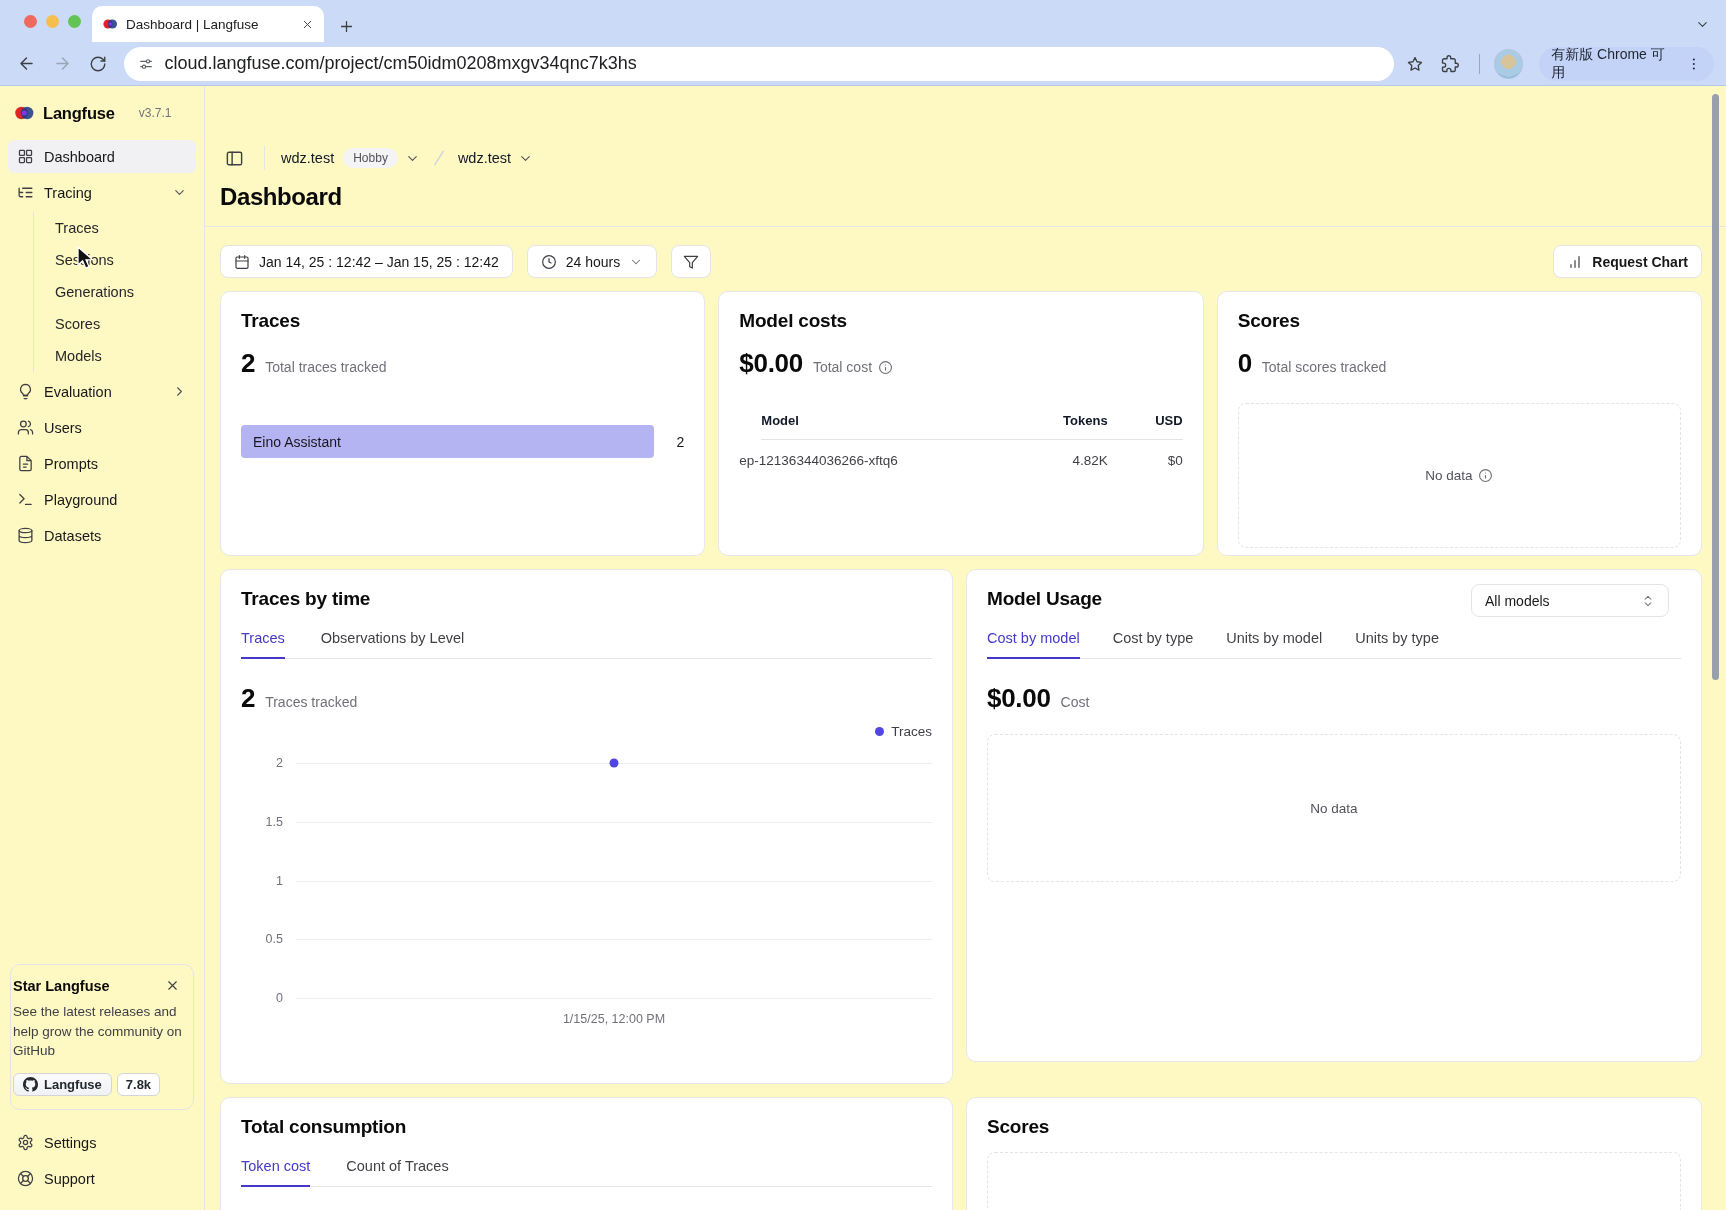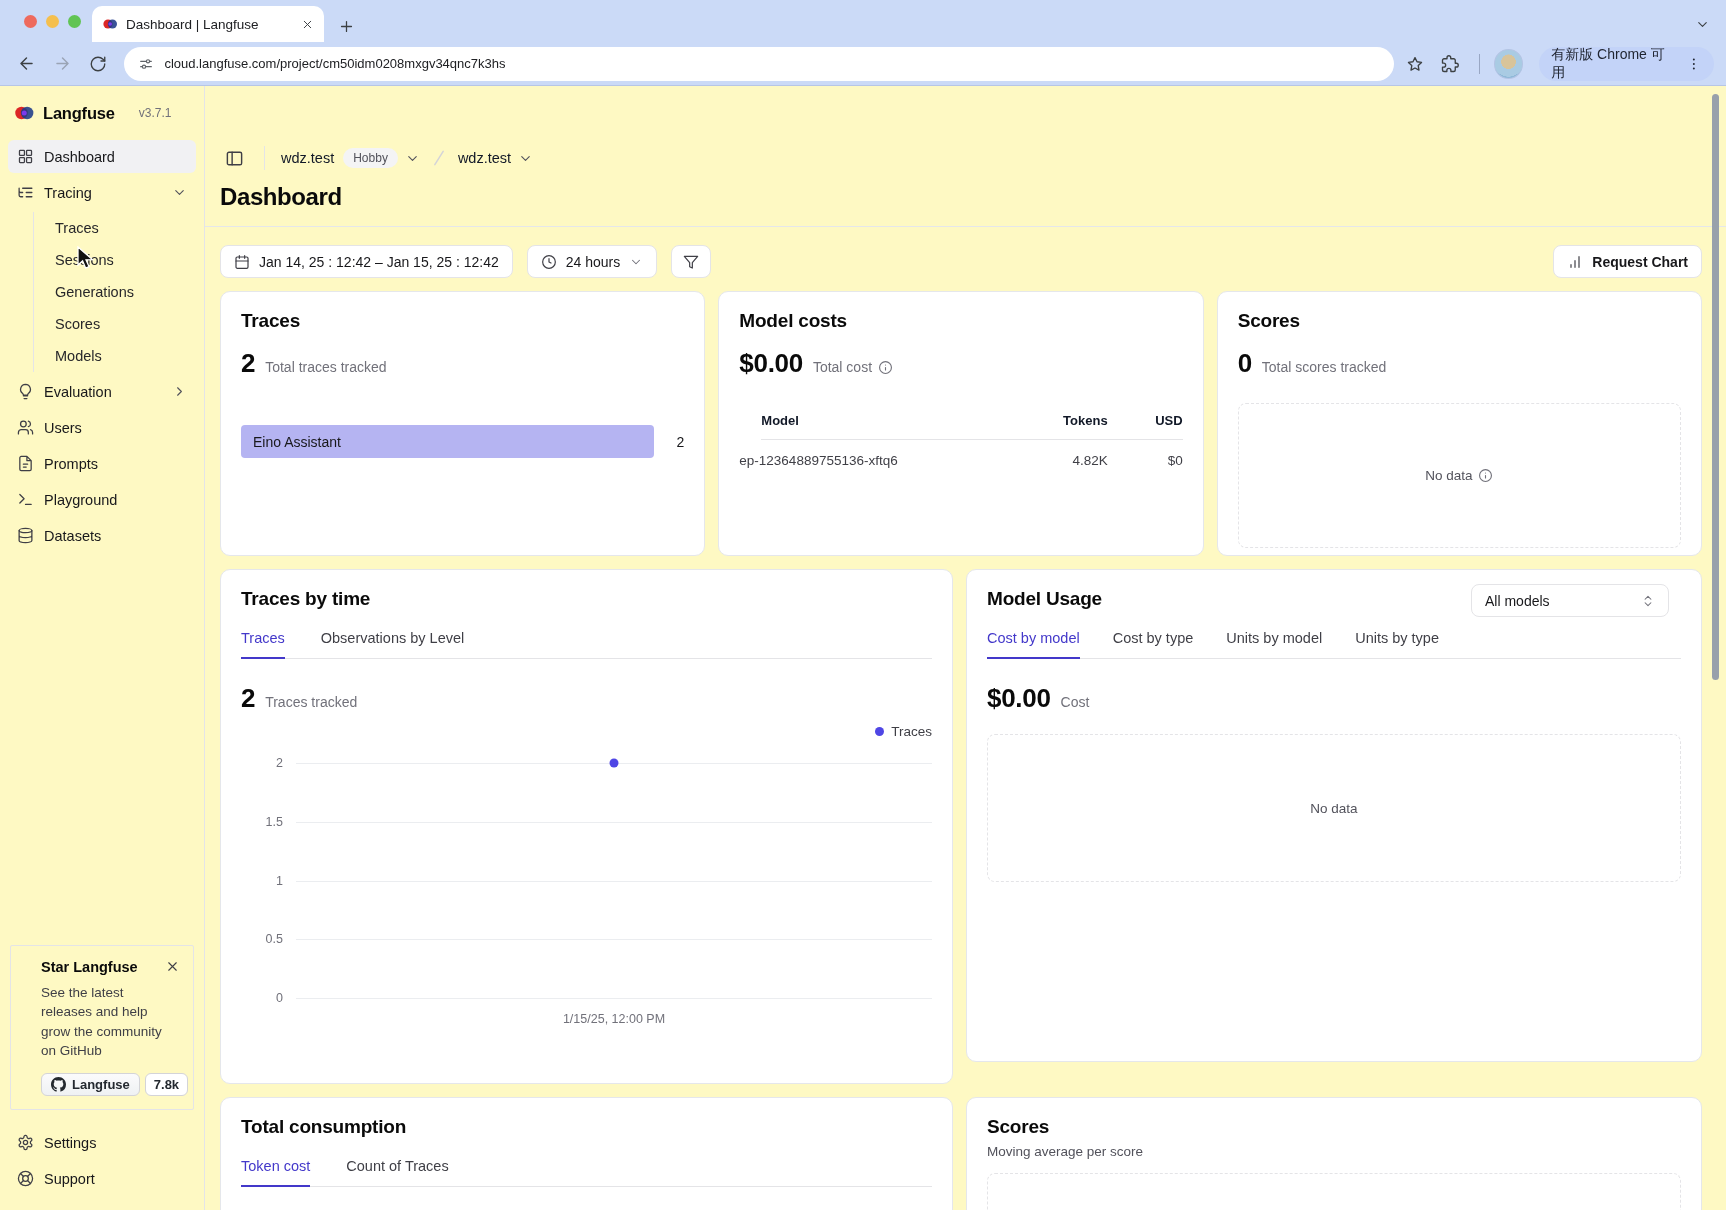--- a/index.html
+++ b/index.html
@@ -19,21 +19,21 @@
     display:flex; align-items:center; gap:8px; padding:0 10px; }
   .tab-title { flex:1; font-size:13.5px; color:#202124; white-space:nowrap; overflow:hidden; text-overflow:ellipsis; }
   .tbtn { color:#3c4043; display:flex; align-items:center; justify-content:center; }
   .newtab { margin-left:14px; margin-bottom:7px; }
   .tabsearch { margin-left:auto; margin-right:16px; margin-bottom:10px; }
   .toolbar { height:43px; display:flex; align-items:center; padding:0 12px; gap:6px; }
   .nav-ic { width:30px; height:30px; border-radius:50%; display:flex; align-items:center; justify-content:center; color:#3c4043; }
   .nav-ic.dim { color:#9aa4b5; }
   .urlbar { margin-left:6px; width:1292px; height:34px; background:#fff; border-radius:17px;
     display:flex; align-items:center; gap:10px; padding:0 14px; }
-  .url-text { font-size:13px; color:#202124; white-space:nowrap; }
+  .url-text { font-size:18px; color:#202124; white-space:nowrap; }
   .tool-sep { width:1px; height:20px; background:#99a7c4; margin:0 8px; }
   .avatar { width:30px; height:30px; border-radius:50%;
     background:radial-gradient(circle at 50% 42%, #d8c49a 0 34%, #a9cbe3 35% 70%, #8fb9d8 71%); border:1px solid #b3c4e4; }
   .update-pill { margin-left:10px; height:34px; border-radius:17px; background:#c3d3f8;
     display:flex; align-items:center; gap:10px; padding:0 12px; font-size:14px; font-weight:500; color:#1f2430;
     font-family:"Liberation Sans","DejaVu Sans",sans-serif; }
 
   
   .app { display:flex; height:1124px; position:relative; background:#fef9c3; }
   .sidebar { width:205px; border-right:1px solid #e4e4e7; display:flex; flex-direction:column; flex:none; }
@@ -42,21 +42,21 @@
   .brand-ver { font-size:12px; color:#71717a; margin-left:15px; }
   .nav { padding:4px 8px 0; }
   .nitem { display:flex; align-items:center; gap:10px; height:33px; margin-bottom:3px; border-radius:6px;
     padding:0 9px; font-size:14.5px; color:#18181b; }
   .nitem svg { width:17px; height:17px; color:#3f3f46; flex:none; }
   .nitem.active { background:#f1f1f3; }
   .nitem .chev { margin-left:auto; width:15px; height:15px; color:#52525b; }
   .subnav { margin:0 0 3px 25px; border-left:1px solid #e4e4e7; }
   .sitem { height:32px; display:flex; align-items:center; padding-left:21px; font-size:14.5px; color:#27272a; }
   .nav-spacer { flex:1; }
-  .scard { margin:6px 10px 16px; border:1px solid #e4e4e7; border-radius:2px; padding:13px 30px; position:relative; }
+  .scard { margin:6px 10px 16px; border:1px solid #e4e4e7; border-radius:10px; padding:13px 2px; position:relative; }
   .scard-t { font-size:14.5px; font-weight:700; }
   .scard-x { position:absolute; top:13px; right:13px; width:15px; height:15px; color:#3f3f46; }
   .scard-b { margin-top:8px; font-size:13.5px; line-height:1.45; color:#3f3f46; }
   .badges { display:flex; gap:5px; margin-top:12px; align-items:center; }
   .gh { display:inline-flex; align-items:center; gap:6px; border:1px solid #d4d4d8;
     background:linear-gradient(#fbfbfc,#eff1f3); border-radius:6px; padding:3px 9px; font-size:13px; font-weight:700; color:#24292f; }
   .ghc { border:1px solid #d4d4d8; border-radius:6px; padding:3px 8px; font-size:13px; font-weight:700; background:#fff; color:#24292f; }
   .sfoot { padding:0 8px 12px; }
 
   
@@ -427,21 +427,21 @@
               </svg>
             </span>
           </div>
           <div class="mtable">
             <div class="mtr head">
               <span class="c-model">Model</span>
               <span class="c-tokens">Tokens</span>
               <span class="c-usd">USD</span>
             </div>
             <div class="mtr data">
-              <span class="c-model">ep-12364889755136-xftq6</span>
+              <span class="c-model">ep-12136344036266-xftq6</span>
               <span class="c-tokens">4.82K</span>
               <span class="c-usd">$0</span>
             </div>
           </div>
         </section>
 
         <section class="card c-r1 c-sc">
           <h3 class="ct">Scores</h3>
           <div class="stat mt16">
             <span class="stat-v">0</span>
@@ -531,21 +531,20 @@
           </div>
           <div class="stat mt24">
             <span class="stat-v">$0.00</span>
             <span class="stat-l">Total cost</span>
           </div>
 
         </section>
 
         <section class="card c-r3r">
           <h3 class="ct">Scores</h3>
-          <div class="sub">Moving average per score</div>
           <div class="nodata">
             <span>No data</span>
             <svg class="ic i-ico" viewBox="0 0 24 24">
               <circle cx="12" cy="12" r="9.5"></circle>
                 <path d="M12 16v-4M12 8h.01"></path>
             </svg>
           </div>
         </section>
       </div>
     </main>

